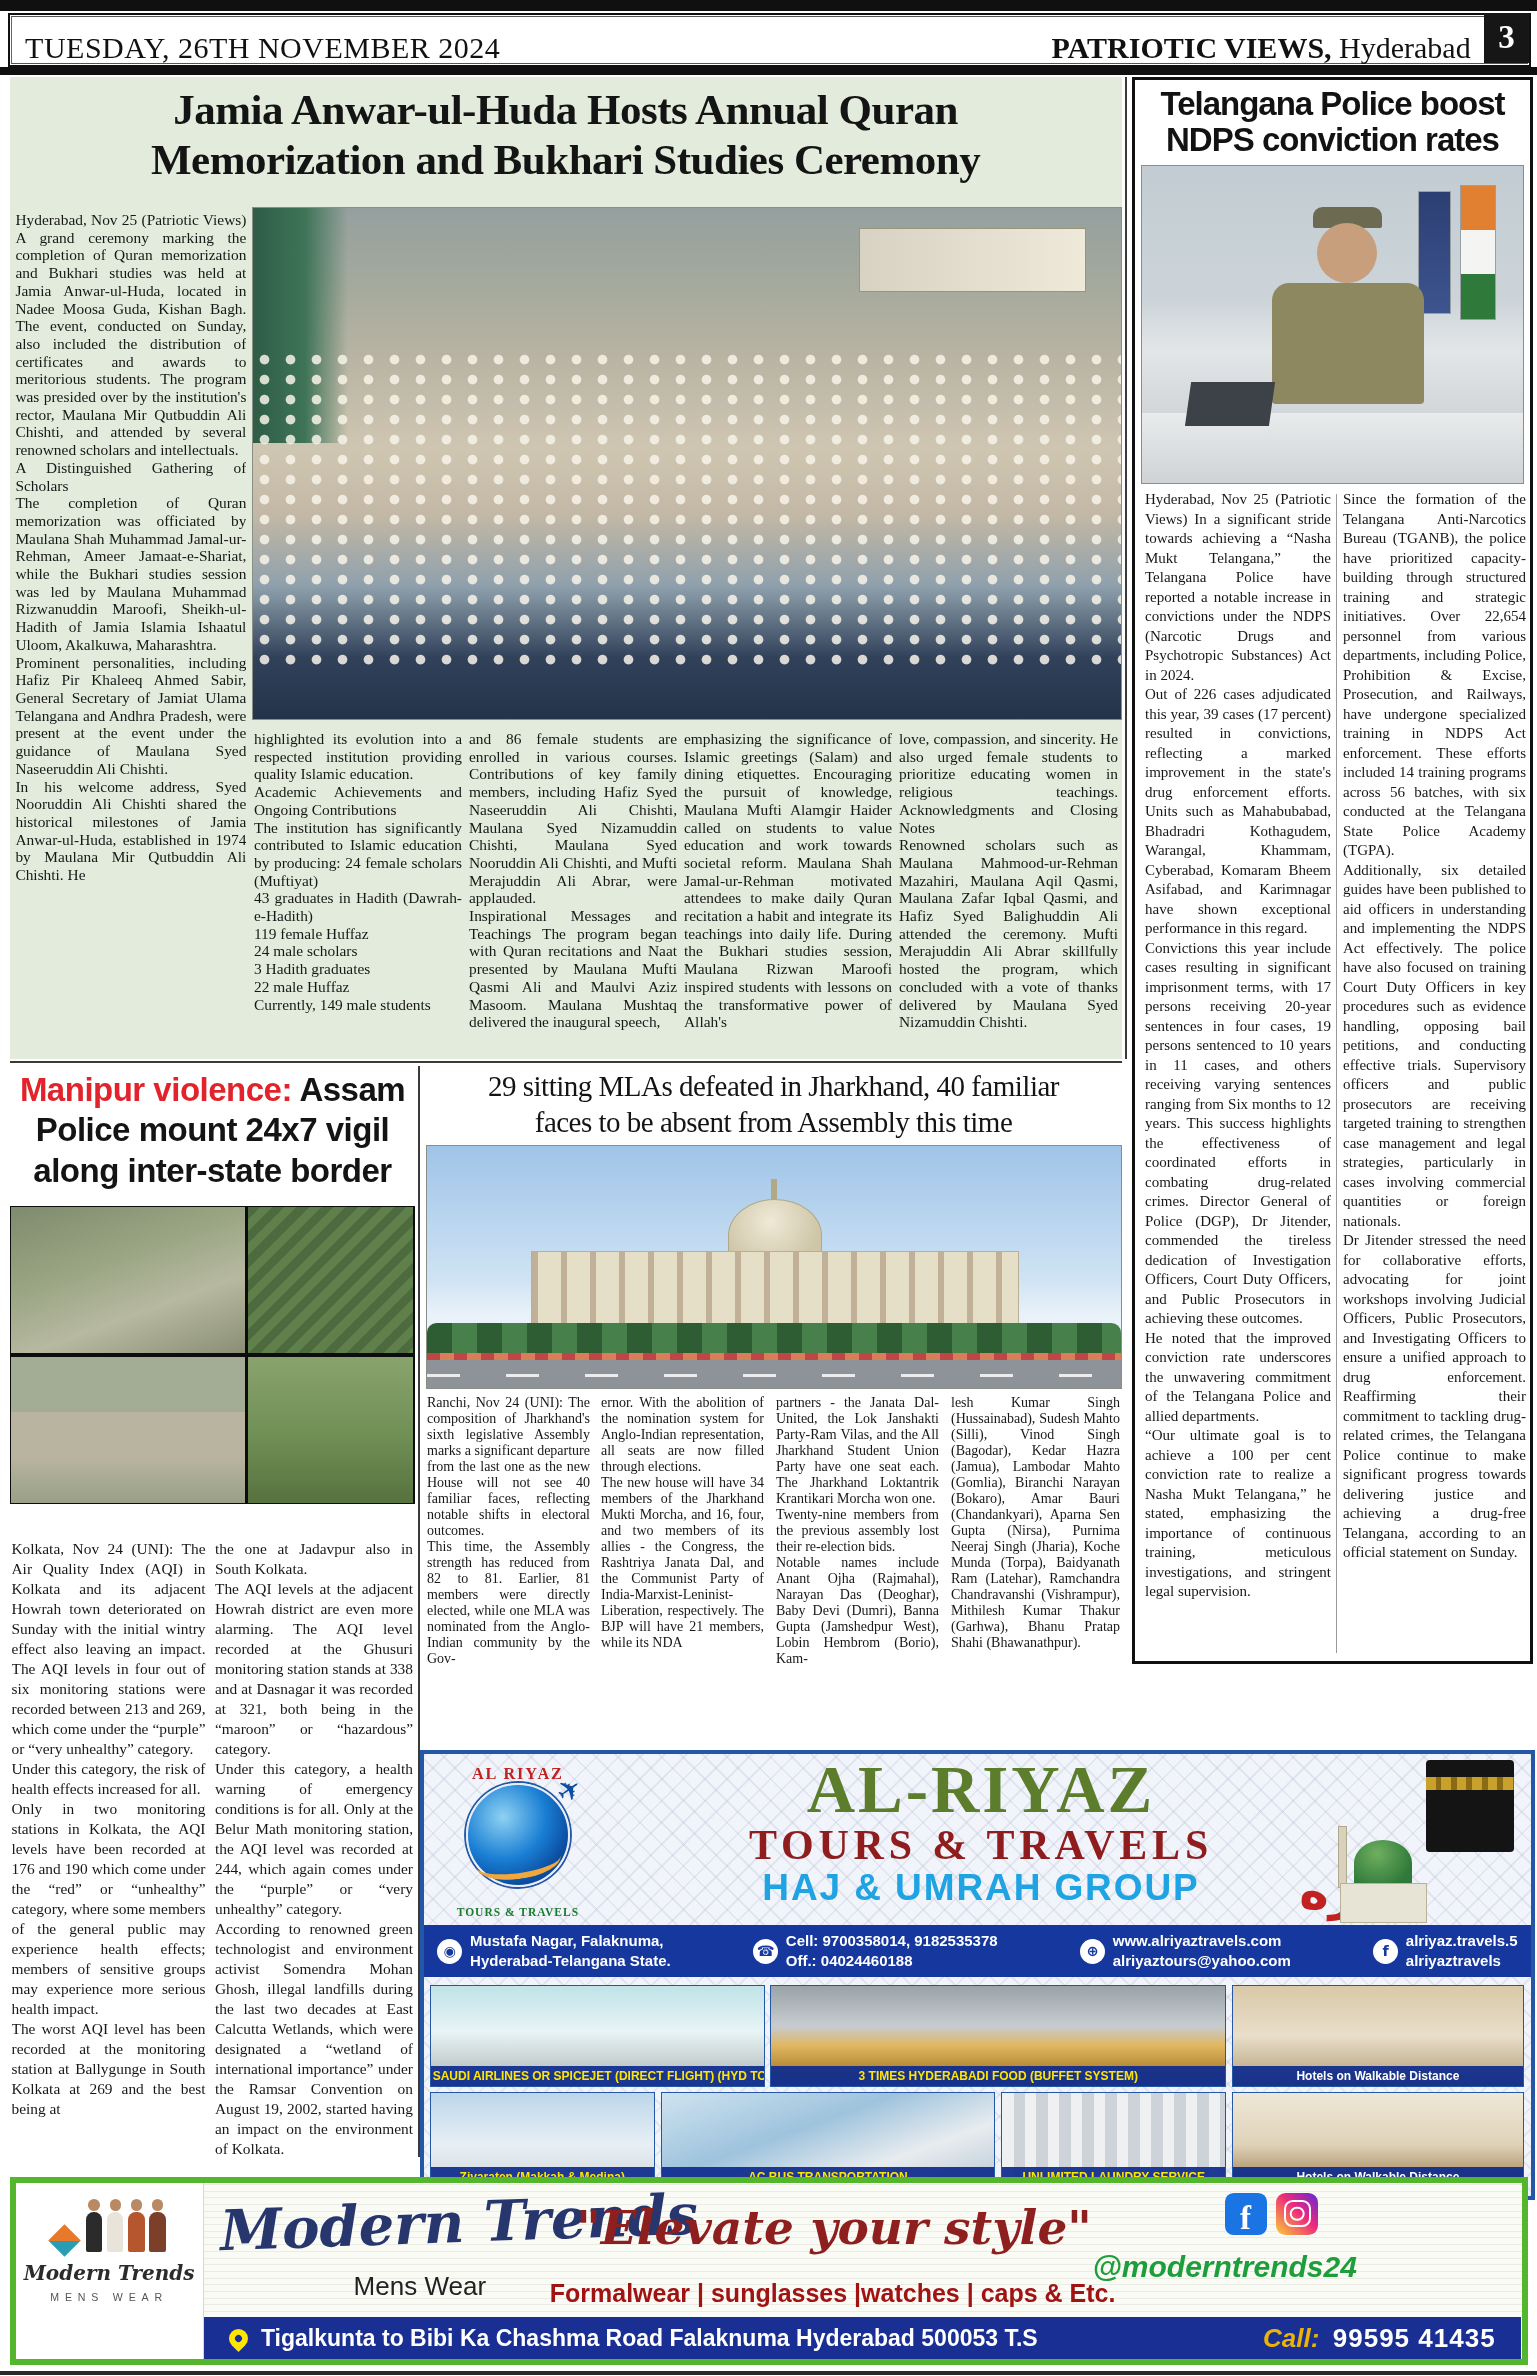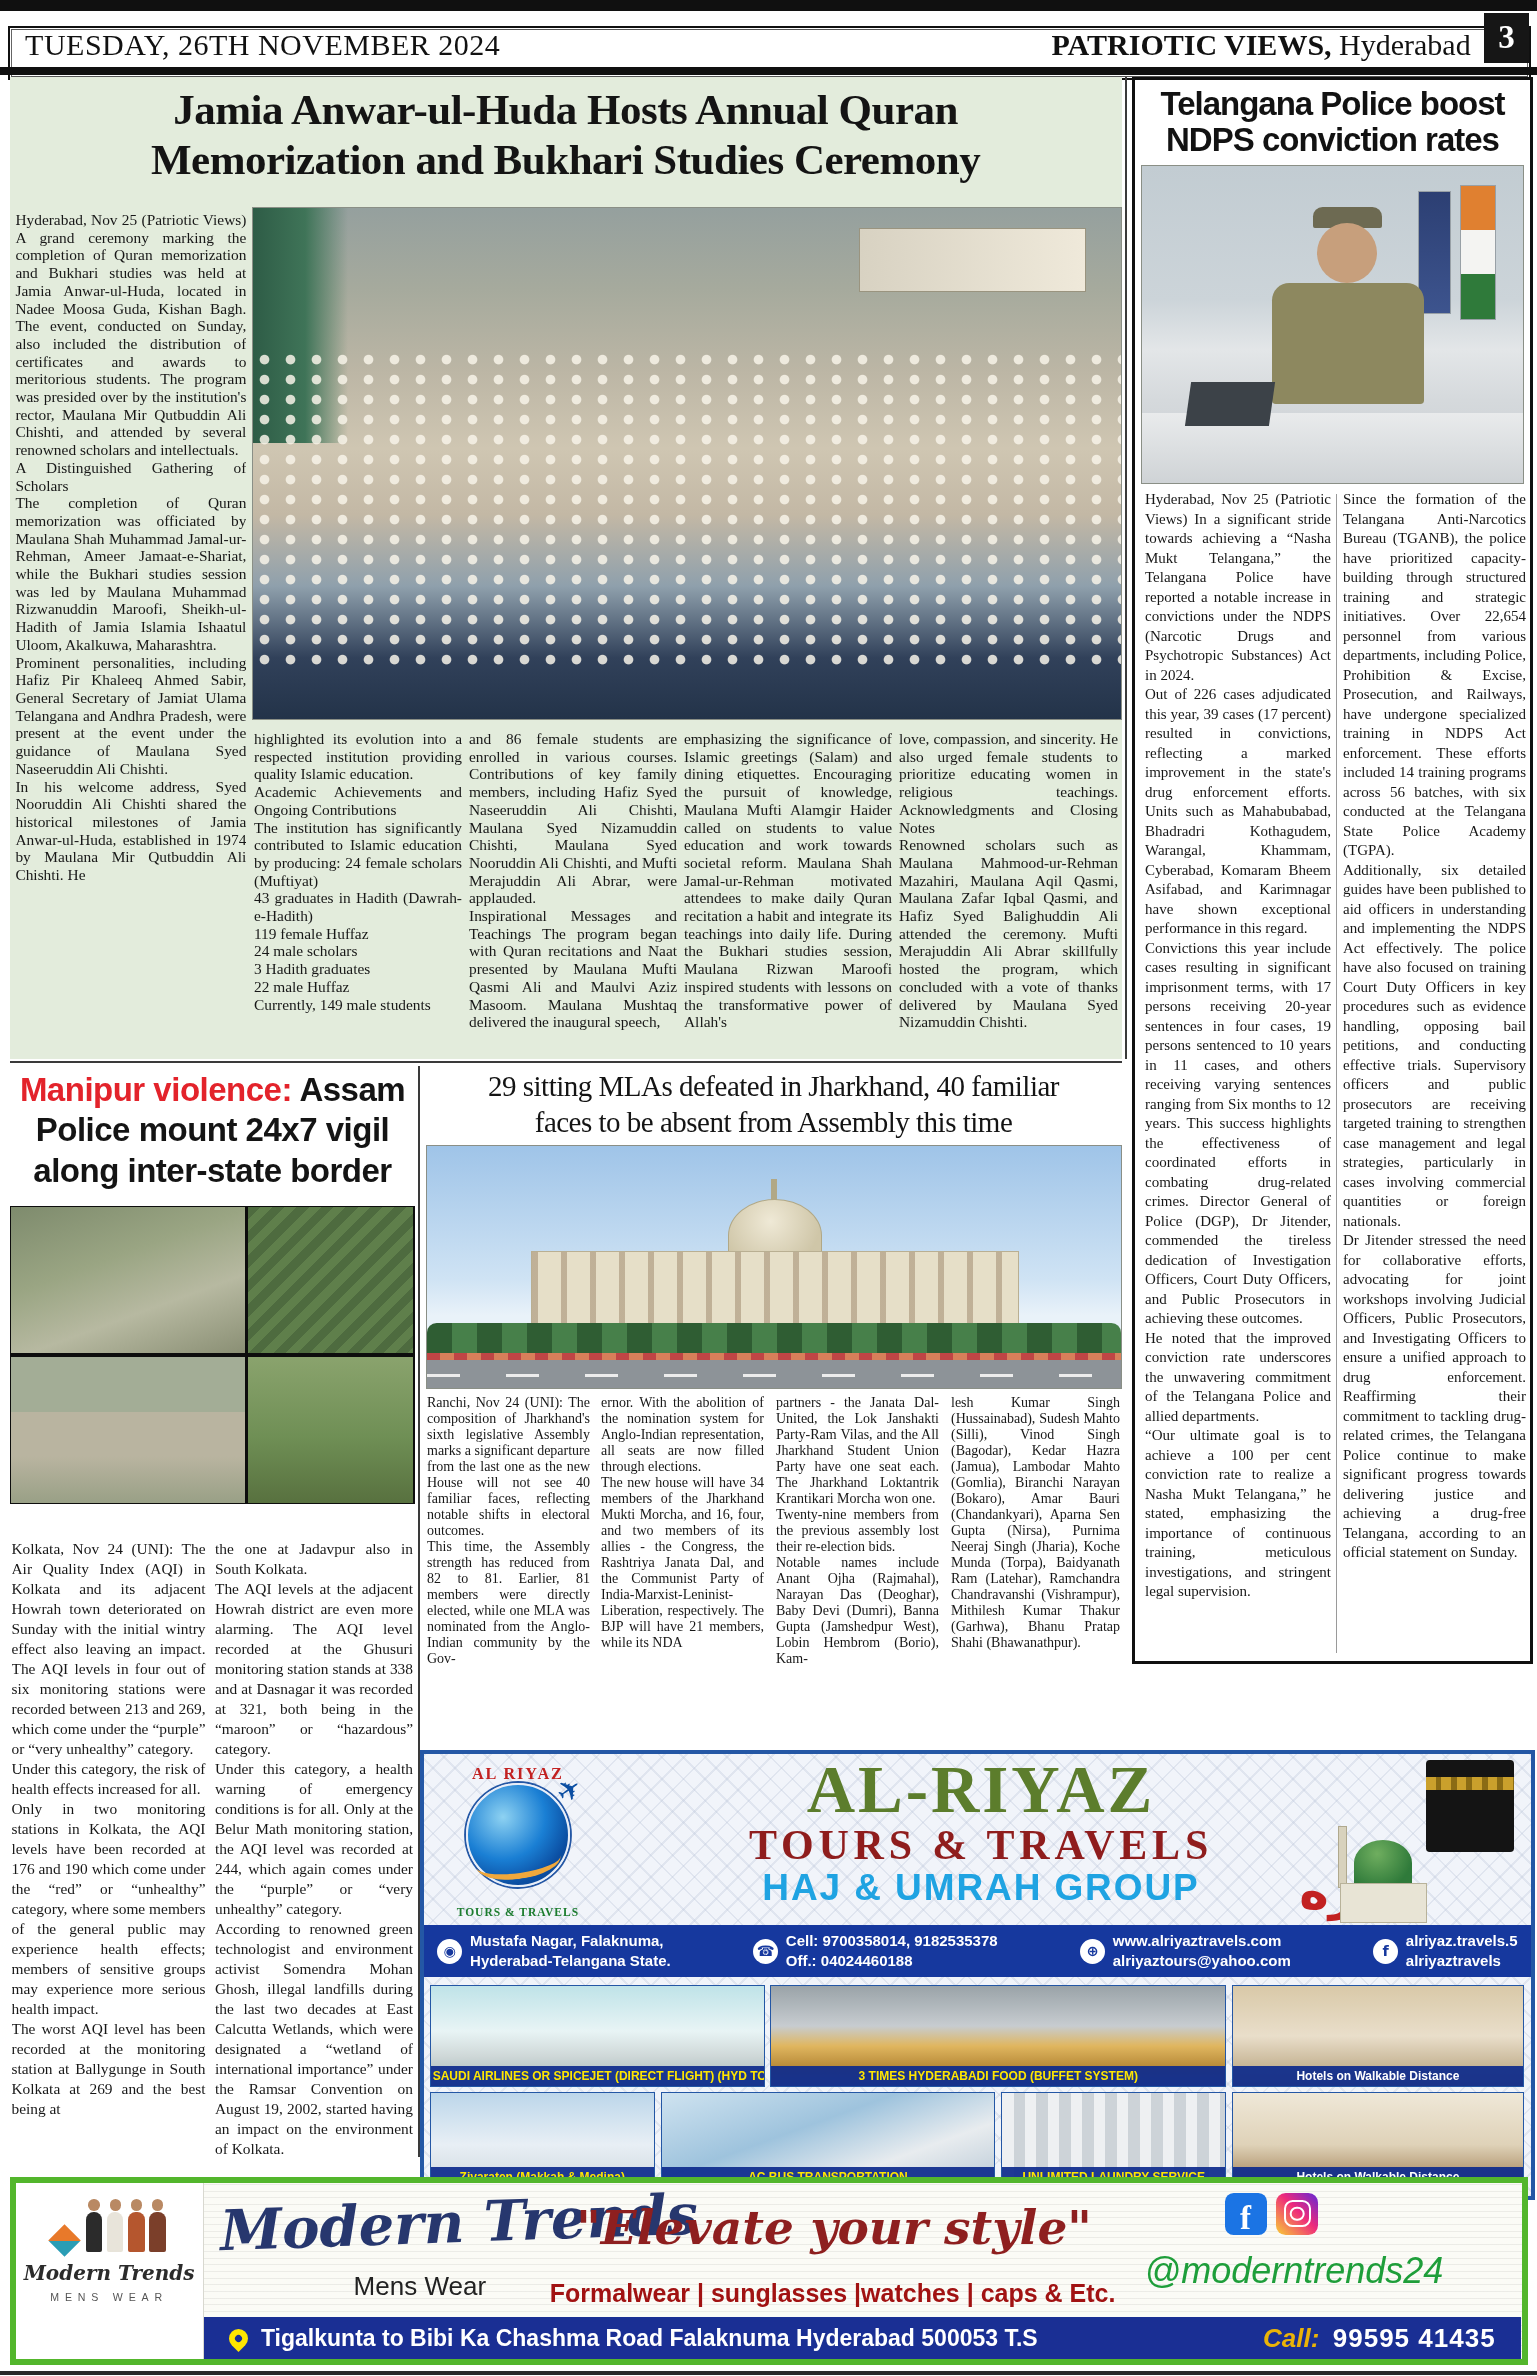--- a/index.html
+++ b/index.html
@@ -2,22 +2,22 @@
 <html><head>
 <meta charset="utf-8">
 <style>
   html,body{margin:0;padding:0;background:#e9e9e4;}
   .page{position:relative;width:1537px;height:2377px;background:#ffffff;overflow:hidden;
         font-family:"Liberation Serif","DejaVu Serif",serif;color:#1a1a1a;}
   .abs{position:absolute;}
 
   
   .top-bar{left:0;top:0;width:1537px;height:10.6px;background:#101010;}
-  .mast{left:7.7px;top:26px;width:1519px;height:50px;background:#fff;border:2.9px solid #101010;
-        box-shadow:inset 0 0 0 1px #fff, inset 0 0 0 1.9px #555;display:flex;align-items:flex-start;}
+  .mast{left:7.7px;top:13px;width:1519px;height:50px;background:#fff;border:2.9px solid #101010;
+        box-shadow:inset 0 0 0 1px #fff, inset 0 0 0 1.9px #555;display:flex;align-items:flex-end;}
   .mast-date{margin-left:15.4px;font-size:30px;letter-spacing:0.5px;color:#111;}
   .mast-right{margin-left:auto;margin-right:58px;font-size:30px;color:#111;}
   .mast-right b{font-weight:bold;}
   .page-num{left:1484px;top:12.5px;width:45px;height:50px;background:#161616;color:#fff;
             display:flex;align-items:center;justify-content:center;font-size:33px;font-weight:bold;}
   .mast-rule{left:0;top:67px;width:1537px;height:7.7px;background:#101010;}
 
   
   .btxt{white-space:pre-line;text-align:justify;overflow:hidden;color:#171717;}
   .vrule{background:#3a3a3a;width:1.9px;}
@@ -156,22 +156,22 @@
       font-style:italic;font-weight:bold;font-size:47px;color:#8e1f1f;}
   .mt-items{position:absolute;left:500px;top:96px;width:634px;text-align:center;
       font-family:"Liberation Sans","DejaVu Sans",sans-serif;font-weight:bold;font-size:25px;color:#a11212;}
   .mt-social{position:absolute;left:1209px;top:9.6px;display:flex;gap:9.6px;}
   .fb{width:42px;height:42px;background:#1b74e4;border-radius:8.6px;color:#fff;font-weight:bold;
       display:flex;align-items:flex-end;justify-content:center;font-size:33px;line-height:.95;font-family:"Liberation Serif",serif;}
   .ig{width:42px;height:42px;border-radius:9.6px;position:relative;background:linear-gradient(45deg,#f9ce34,#ee2a7b 55%,#6228d7);}
   .ig::before{content:"";position:absolute;inset:7.7px;border:2.9px solid #fff;border-radius:8.6px;}
   .ig::after{content:"";position:absolute;width:10.6px;height:10.6px;border:2.9px solid #fff;border-radius:50%;
       top:50%;left:50%;transform:translate(-50%,-50%);}
-  .mt-handle{position:absolute;left:1129px;top:67px;width:384px;font-family:"Liberation Sans",sans-serif;
-      font-style:italic;font-weight:normal;font-size:36px;color:#1e9e3a;}
+  .mt-handle{position:absolute;left:1077px;top:67px;width:384px;font-family:"Liberation Sans",sans-serif;
+      font-style:italic;font-weight:bold;font-size:30px;color:#1e9e3a;}
   .mt-bar{position:absolute;left:188px;bottom:0;width:1317px;height:42px;background:#1a2f94;color:#fff;
       display:flex;align-items:center;gap:13.4px;padding:0 25px;box-sizing:border-box;
       font-family:"Liberation Sans","DejaVu Sans",sans-serif;font-weight:bold;}
   .mt-pin{width:19px;height:19px;border-radius:50% 50% 50% 0;background:#ffe600;transform:rotate(-45deg);position:relative;flex:0 0 19px;}
   .mt-pin::after{content:"";position:absolute;inset:5.8px;border-radius:50%;background:#1a2f94;}
   .mt-addr{font-size:23px;}
   .mt-call-label{margin-left:auto;color:#eab308;font-style:italic;font-size:26px;}
   .mt-phone{font-size:26px;letter-spacing:1px;}
   .bottom-rule{left:0;top:2371px;width:1537px;height:3.8px;background:#2a2a2a;}
 </style>

